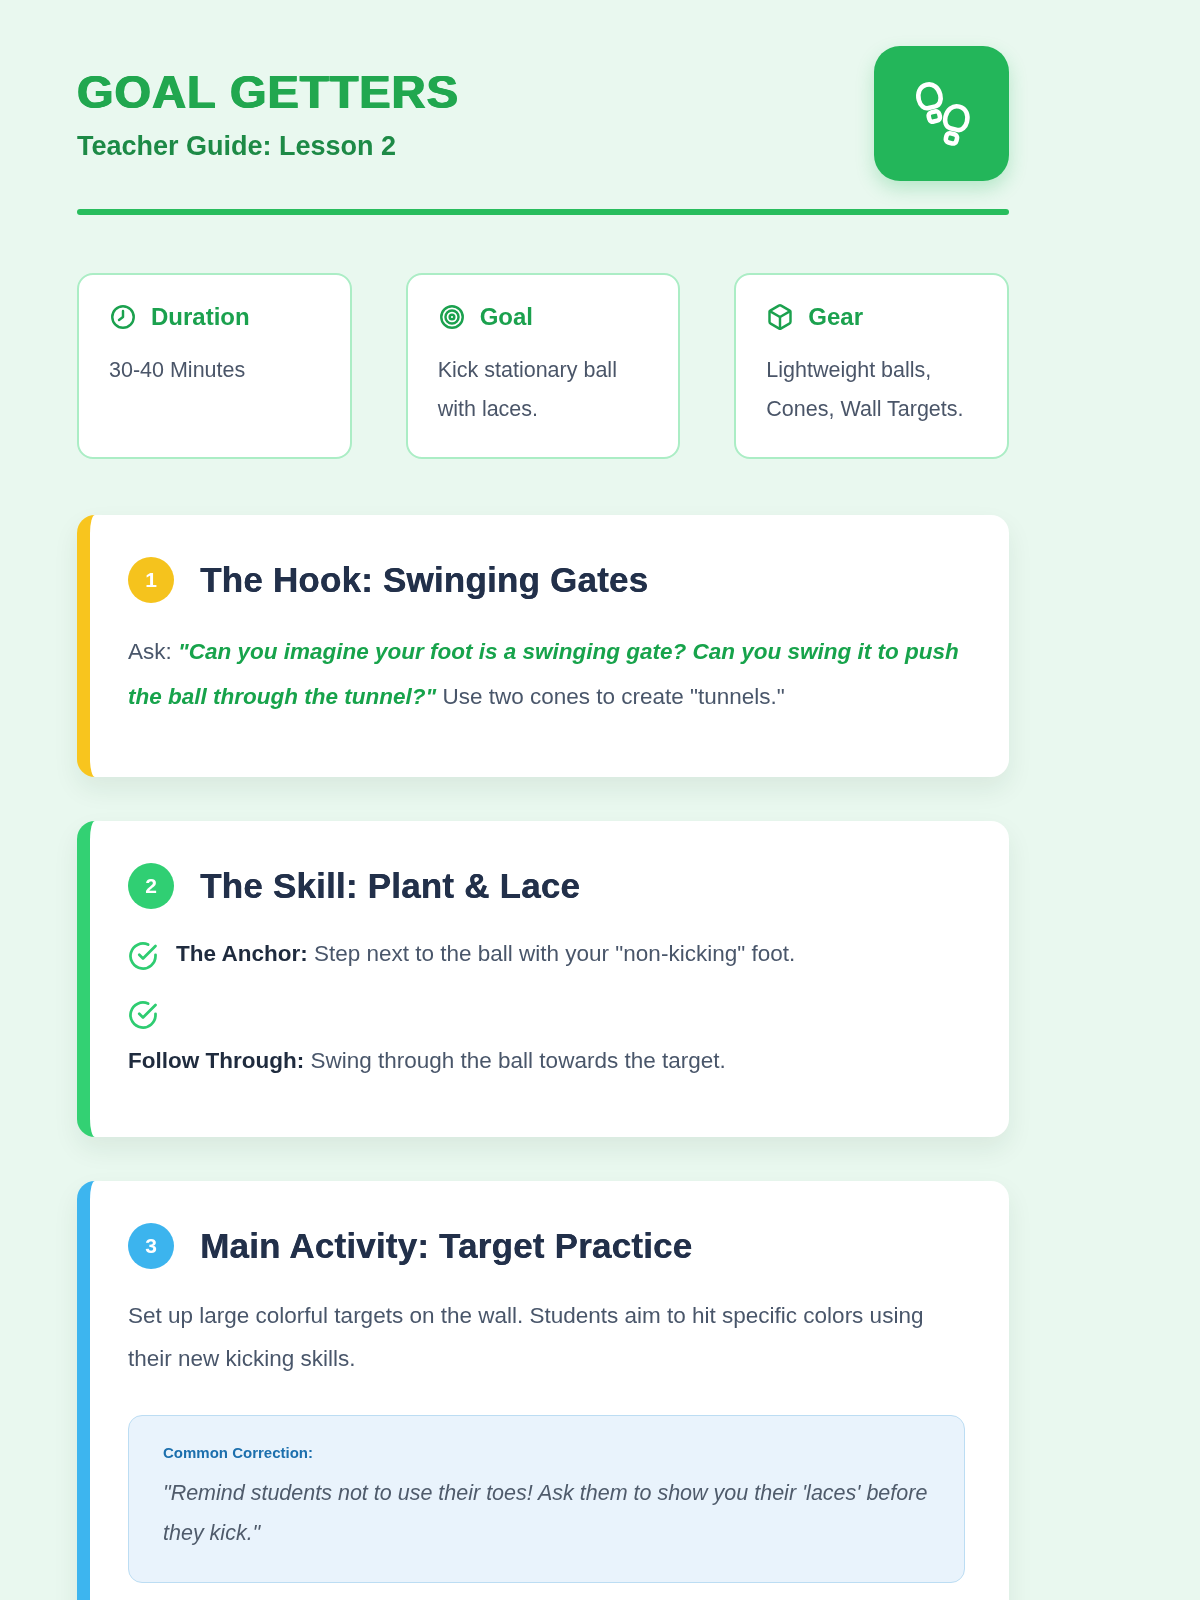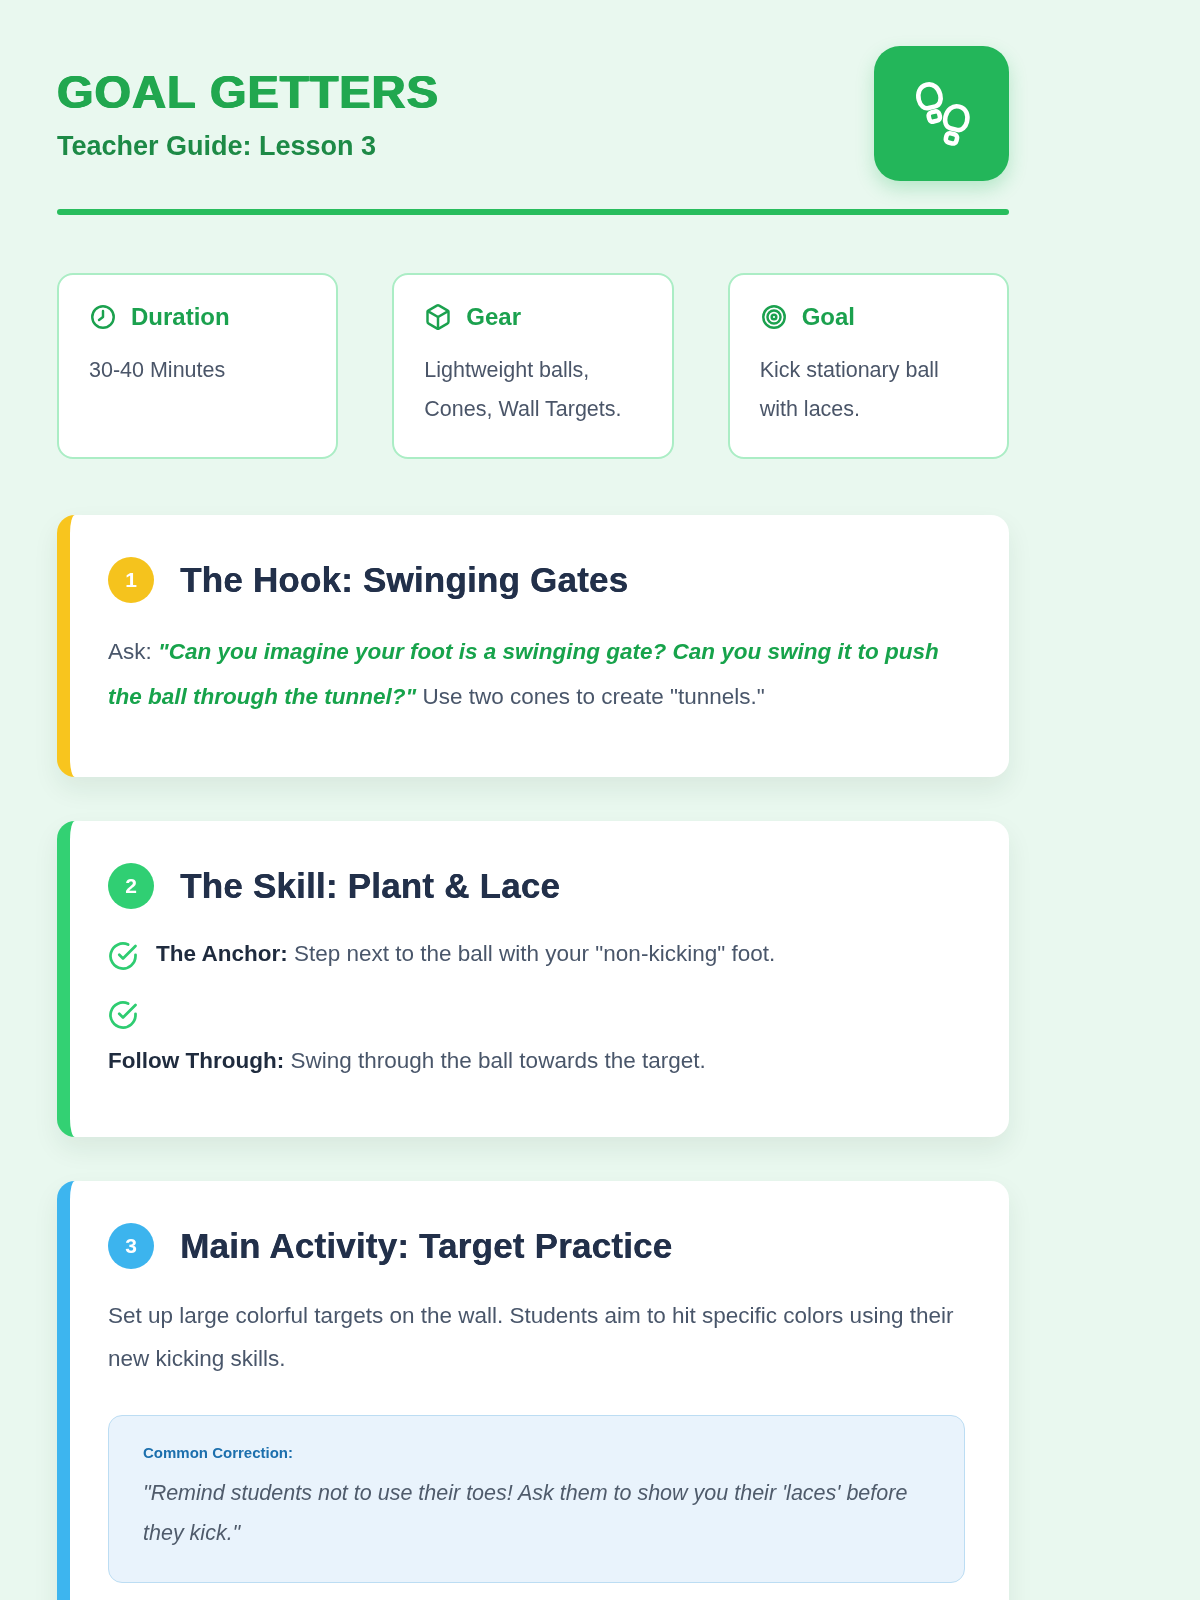--- a/index.html
+++ b/index.html
@@ -4,21 +4,21 @@
 <style>
   * { margin:0; padding:0; box-sizing:border-box; }
   html,body { width:1200px; }
   body {
     font-family:"Liberation Sans", sans-serif;
     background:#E9F8EF;
   }
   .page {
     width:1064px; height:1600px;
     overflow:hidden;
-    padding:46px 55px 0 57px;
+    padding:46px 55px 0 77px;
     background:#E9F8EF;
   }
 
   
   .header { display:flex; justify-content:space-between; align-items:flex-start; }
   .brand-title {
     font-size:47px; font-weight:bold; color:#21A74F;
     letter-spacing:1px; margin-top:18px;
     text-shadow:0.8px 0 0 #21A74F, -0.8px 0 0 #21A74F;
   }
@@ -84,21 +84,21 @@
   svg { display:block; }
 </style>
 </head>
 <body>
 
 <div class="page">
 
   <div class="header">
     <div>
       <div class="brand-title">GOAL GETTERS</div>
-      <div class="brand-subtitle">Teacher Guide: Lesson 3</div>
+      <div class="brand-subtitle">Teacher Guide: Lesson 2</div>
     </div>
     <div class="header-tile">
       <svg width="84" height="84" viewBox="0 0 48 48" fill="none" stroke="#ffffff" stroke-width="2.6" stroke-linecap="round" stroke-linejoin="round">
         <g transform="translate(17.5,17) rotate(-14)">
           <path d="M0,-10 C4.2,-10 6.3,-6.4 6.3,-2.6 C6.3,0.6 4.6,3.2 2,3.2 L-2,3.2 C-4.6,3.2 -6.3,0.6 -6.3,-2.6 C-6.3,-6.4 -4.2,-10 0,-10 Z"></path>
           <rect x="-3.1" y="6" width="6.2" height="5.4" rx="2"></rect>
         </g>
         <g transform="translate(31.5,29.5) rotate(14)">
           <path d="M0,-10 C4.2,-10 6.3,-6.4 6.3,-2.6 C6.3,0.6 4.6,3.2 2,3.2 L-2,3.2 C-4.6,3.2 -6.3,0.6 -6.3,-2.6 C-6.3,-6.4 -4.2,-10 0,-10 Z"></path>
           <rect x="-3.1" y="6" width="6.2" height="5.4" rx="2"></rect>
@@ -118,39 +118,39 @@
           <polyline points="12 6.8 12 12 8.6 14.6"></polyline>
         </svg>
         <span>Duration</span>
       </div>
       <div class="info-text">30-40 Minutes</div>
     </div>
 
     <div class="info-card">
       <div class="info-label">
         <svg width="28" height="28" viewBox="0 0 24 24" fill="none" stroke="#1BA14E" stroke-width="2.1" stroke-linecap="round" stroke-linejoin="round">
+          <circle cx="12" cy="12" r="9.2"></circle>
+          <circle cx="12" cy="12" r="5.6"></circle>
+          <circle cx="12" cy="12" r="2"></circle>
+        </svg>
+        <span>Goal</span>
+      </div>
+      <div class="info-text">Kick stationary ball with laces.</div>
+    </div>
+
+    <div class="info-card">
+      <div class="info-label">
+        <svg width="28" height="28" viewBox="0 0 24 24" fill="none" stroke="#1BA14E" stroke-width="2.1" stroke-linecap="round" stroke-linejoin="round">
           <path d="M21 16V8a2 2 0 0 0-1-1.73l-7-4a2 2 0 0 0-2 0l-7 4A2 2 0 0 0 3 8v8a2 2 0 0 0 1 1.73l7 4a2 2 0 0 0 2 0l7-4A2 2 0 0 0 21 16z"></path>
           <polyline points="3.27 6.96 12 12.01 20.73 6.96"></polyline>
           <line x1="12" y1="22.08" x2="12" y2="12"></line>
         </svg>
         <span>Gear</span>
       </div>
       <div class="info-text">Lightweight balls, Cones, Wall Targets.</div>
-    </div>
-
-    <div class="info-card">
-      <div class="info-label">
-        <svg width="28" height="28" viewBox="0 0 24 24" fill="none" stroke="#1BA14E" stroke-width="2.1" stroke-linecap="round" stroke-linejoin="round">
-          <circle cx="12" cy="12" r="9.2"></circle>
-          <circle cx="12" cy="12" r="5.6"></circle>
-          <circle cx="12" cy="12" r="2"></circle>
-        </svg>
-        <span>Goal</span>
-      </div>
-      <div class="info-text">Kick stationary ball with laces.</div>
     </div>
 
   </div>
 
   <div class="section s1">
     <div class="section-head">
       <div class="badge">1</div>
       <div class="section-title">The Hook: Swinging Gates</div>
     </div>
     <div class="section-body">

